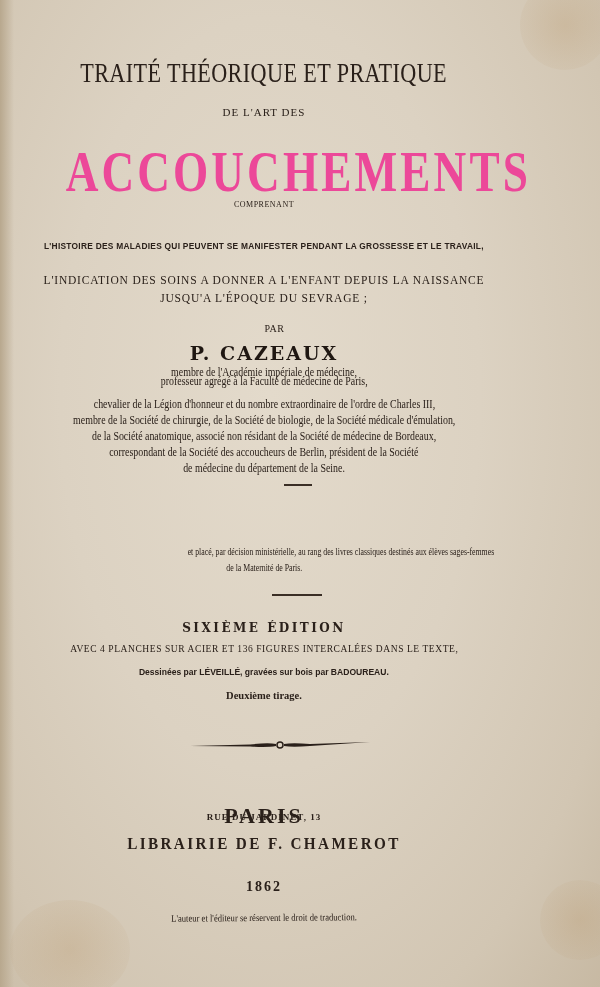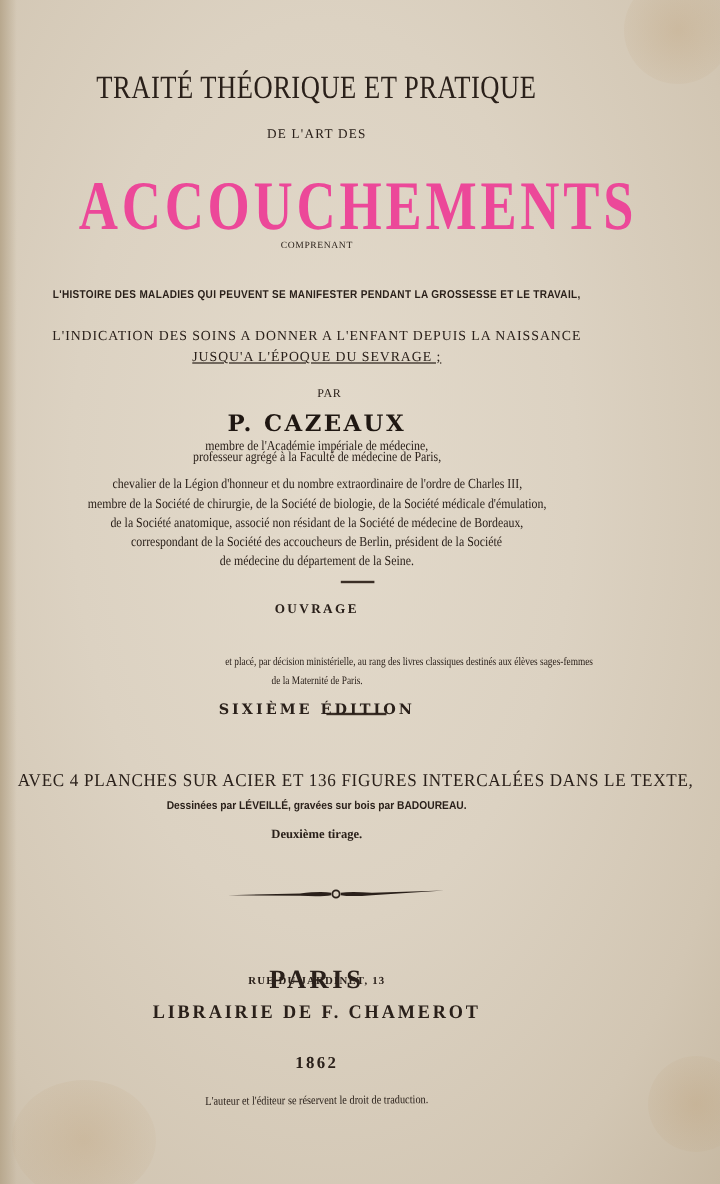--- a/index.html
+++ b/index.html
@@ -25,35 +25,35 @@
 
     .t1 { top: 58px; font-size: 27px; letter-spacing: 0.5px; }
     .t1 .condensed { transform: scaleX(0.82); }
     .t2 { top: 106px; font-size: 11px; letter-spacing: 1px; }
     .t3 { top: 138px; font-size: 58px; font-weight: bold; letter-spacing: 4px; color: #ec4899; }
     .t3 .condensed { transform: scaleX(0.78); }
     .t4 { top: 200px; font-size: 8px; letter-spacing: 0.5px; font-weight: normal; }
     .t5 { top: 240px; font-size: 9.5px; font-weight: bold; letter-spacing: 0.3px; font-family: "Liberation Sans", "DejaVu Sans", sans-serif; }
     .t5 .condensed { transform: scaleX(0.88); }
     .t6 { top: 274px; font-size: 11.5px; letter-spacing: 0.8px; }
-    .t7 { top: 292px; font-size: 11.5px; letter-spacing: 0.8px; text-decoration: underline; }
+    .t7 { top: 292px; font-size: 11.5px; letter-spacing: 0.8px; }
     .t8 { top: 323px; font-size: 10px; letter-spacing: 0.5px; padding-left: 21px; }
     .t9 { top: 342px; font-size: 19px; font-weight: bold; letter-spacing: 2px; font-family: "DejaVu Serif", serif; color: #1f1712; }
     .aff { font-size: 11.5px; line-height: 15.8px; }
     .aff .condensed { transform: scaleX(0.86); }
     .rule { position: absolute; height: 1.5px; background: #3a2e25; }
     .t10 { top: 502px; font-size: 11px; font-weight: bold; letter-spacing: 2px; }
     .t11 { top: 521px; font-size: 13px; font-weight: bold; }
     .t11 .condensed { transform: scaleX(0.9); }
     .t12 { top: 547px; font-size: 9.5px; text-align: right; }
     .t12 .condensed { transform: scaleX(0.82); }
     .t13 { top: 563px; font-size: 9.5px; }
     .t13 .condensed { transform: scaleX(0.82); }
-    .t14 { top: 584px; font-size: 12px; font-weight: bold; letter-spacing: 2.5px; font-family: "DejaVu Serif", serif; text-align: center; }
-    .t15 { top: 643px; font-size: 15px; letter-spacing: 0.6px; }
+    .t14 { top: 621px; font-size: 12px; font-weight: bold; letter-spacing: 2.5px; font-family: "DejaVu Serif", serif; text-align: center; }
+    .t15 { top: 643px; font-size: 10px; letter-spacing: 0.6px; }
     .t15 .condensed { transform: scaleX(0.95); }
     .t16 { top: 666px; font-size: 9.5px; font-weight: bold; font-family: "Liberation Sans", "DejaVu Sans", sans-serif; }
     .t16 .condensed { transform: scaleX(0.9); }
     .t17 { top: 690px; font-size: 10.5px; font-weight: bold; }
     .ornament { position: absolute; left: 190px; top: 738px; width: 180px; height: 14px; }
     .t18 { top: 803px; font-size: 22px; font-weight: bold; letter-spacing: 3px; }
     .t19 { top: 835px; font-size: 16px; letter-spacing: 2.5px; font-weight: bold; }
     .t19 .condensed { transform: scaleX(0.95); }
     .t20 { top: 812px; font-size: 9px; font-weight: bold; letter-spacing: 1px; }
     .t21 { top: 879px; font-size: 14px; font-weight: bold; letter-spacing: 2px; }
@@ -84,21 +84,20 @@
   <div class="line aff" style="top:365px;"><span class="condensed">membre de l'Académie impériale de médecine,</span></div>
   <div class="line aff" style="top:374px;"><span class="condensed">professeur agrégé à la Faculté de médecine de Paris,</span></div>
   <div class="line aff" style="top:397px;"><span class="condensed">chevalier de la Légion d'honneur et du nombre extraordinaire de l'ordre de Charles III,</span></div>
   <div class="line aff" style="top:413px;"><span class="condensed">membre de la Société de chirurgie, de la Société de biologie, de la Société médicale d'émulation,</span></div>
   <div class="line aff" style="top:429px;"><span class="condensed">de la Société anatomique, associé non résidant de la Société de médecine de Bordeaux,</span></div>
   <div class="line aff" style="top:445px;"><span class="condensed">correspondant de la Société des accoucheurs de Berlin, président de la Société</span></div>
   <div class="line aff" style="top:461px;"><span class="condensed">de médecine du département de la Seine.</span></div>
 
   <div class="rule" style="left:284px;top:484px;width:28px;"></div>
 
-  <div class="line t10">OUVRAGE</div>
   <div class="line t12"><span class="condensed">et placé, par décision ministérielle, au rang des livres classiques destinés aux élèves sages-femmes</span></div>
   <div class="line t13"><span class="condensed">de la Maternité de Paris.</span></div>
 
   <div class="rule" style="left:272px;top:594px;width:50px;"></div>
 
   <div class="line t14">SIXIÈME ÉDITION</div>
   <div class="line t15"><span class="condensed">AVEC 4 PLANCHES SUR ACIER ET 136 FIGURES INTERCALÉES DANS LE TEXTE,</span></div>
   <div class="line t16"><span class="condensed">Dessinées par LÉVEILLÉ, gravées sur bois par BADOUREAU.</span></div>
   <div class="line t17">Deuxième tirage.</div>
 

